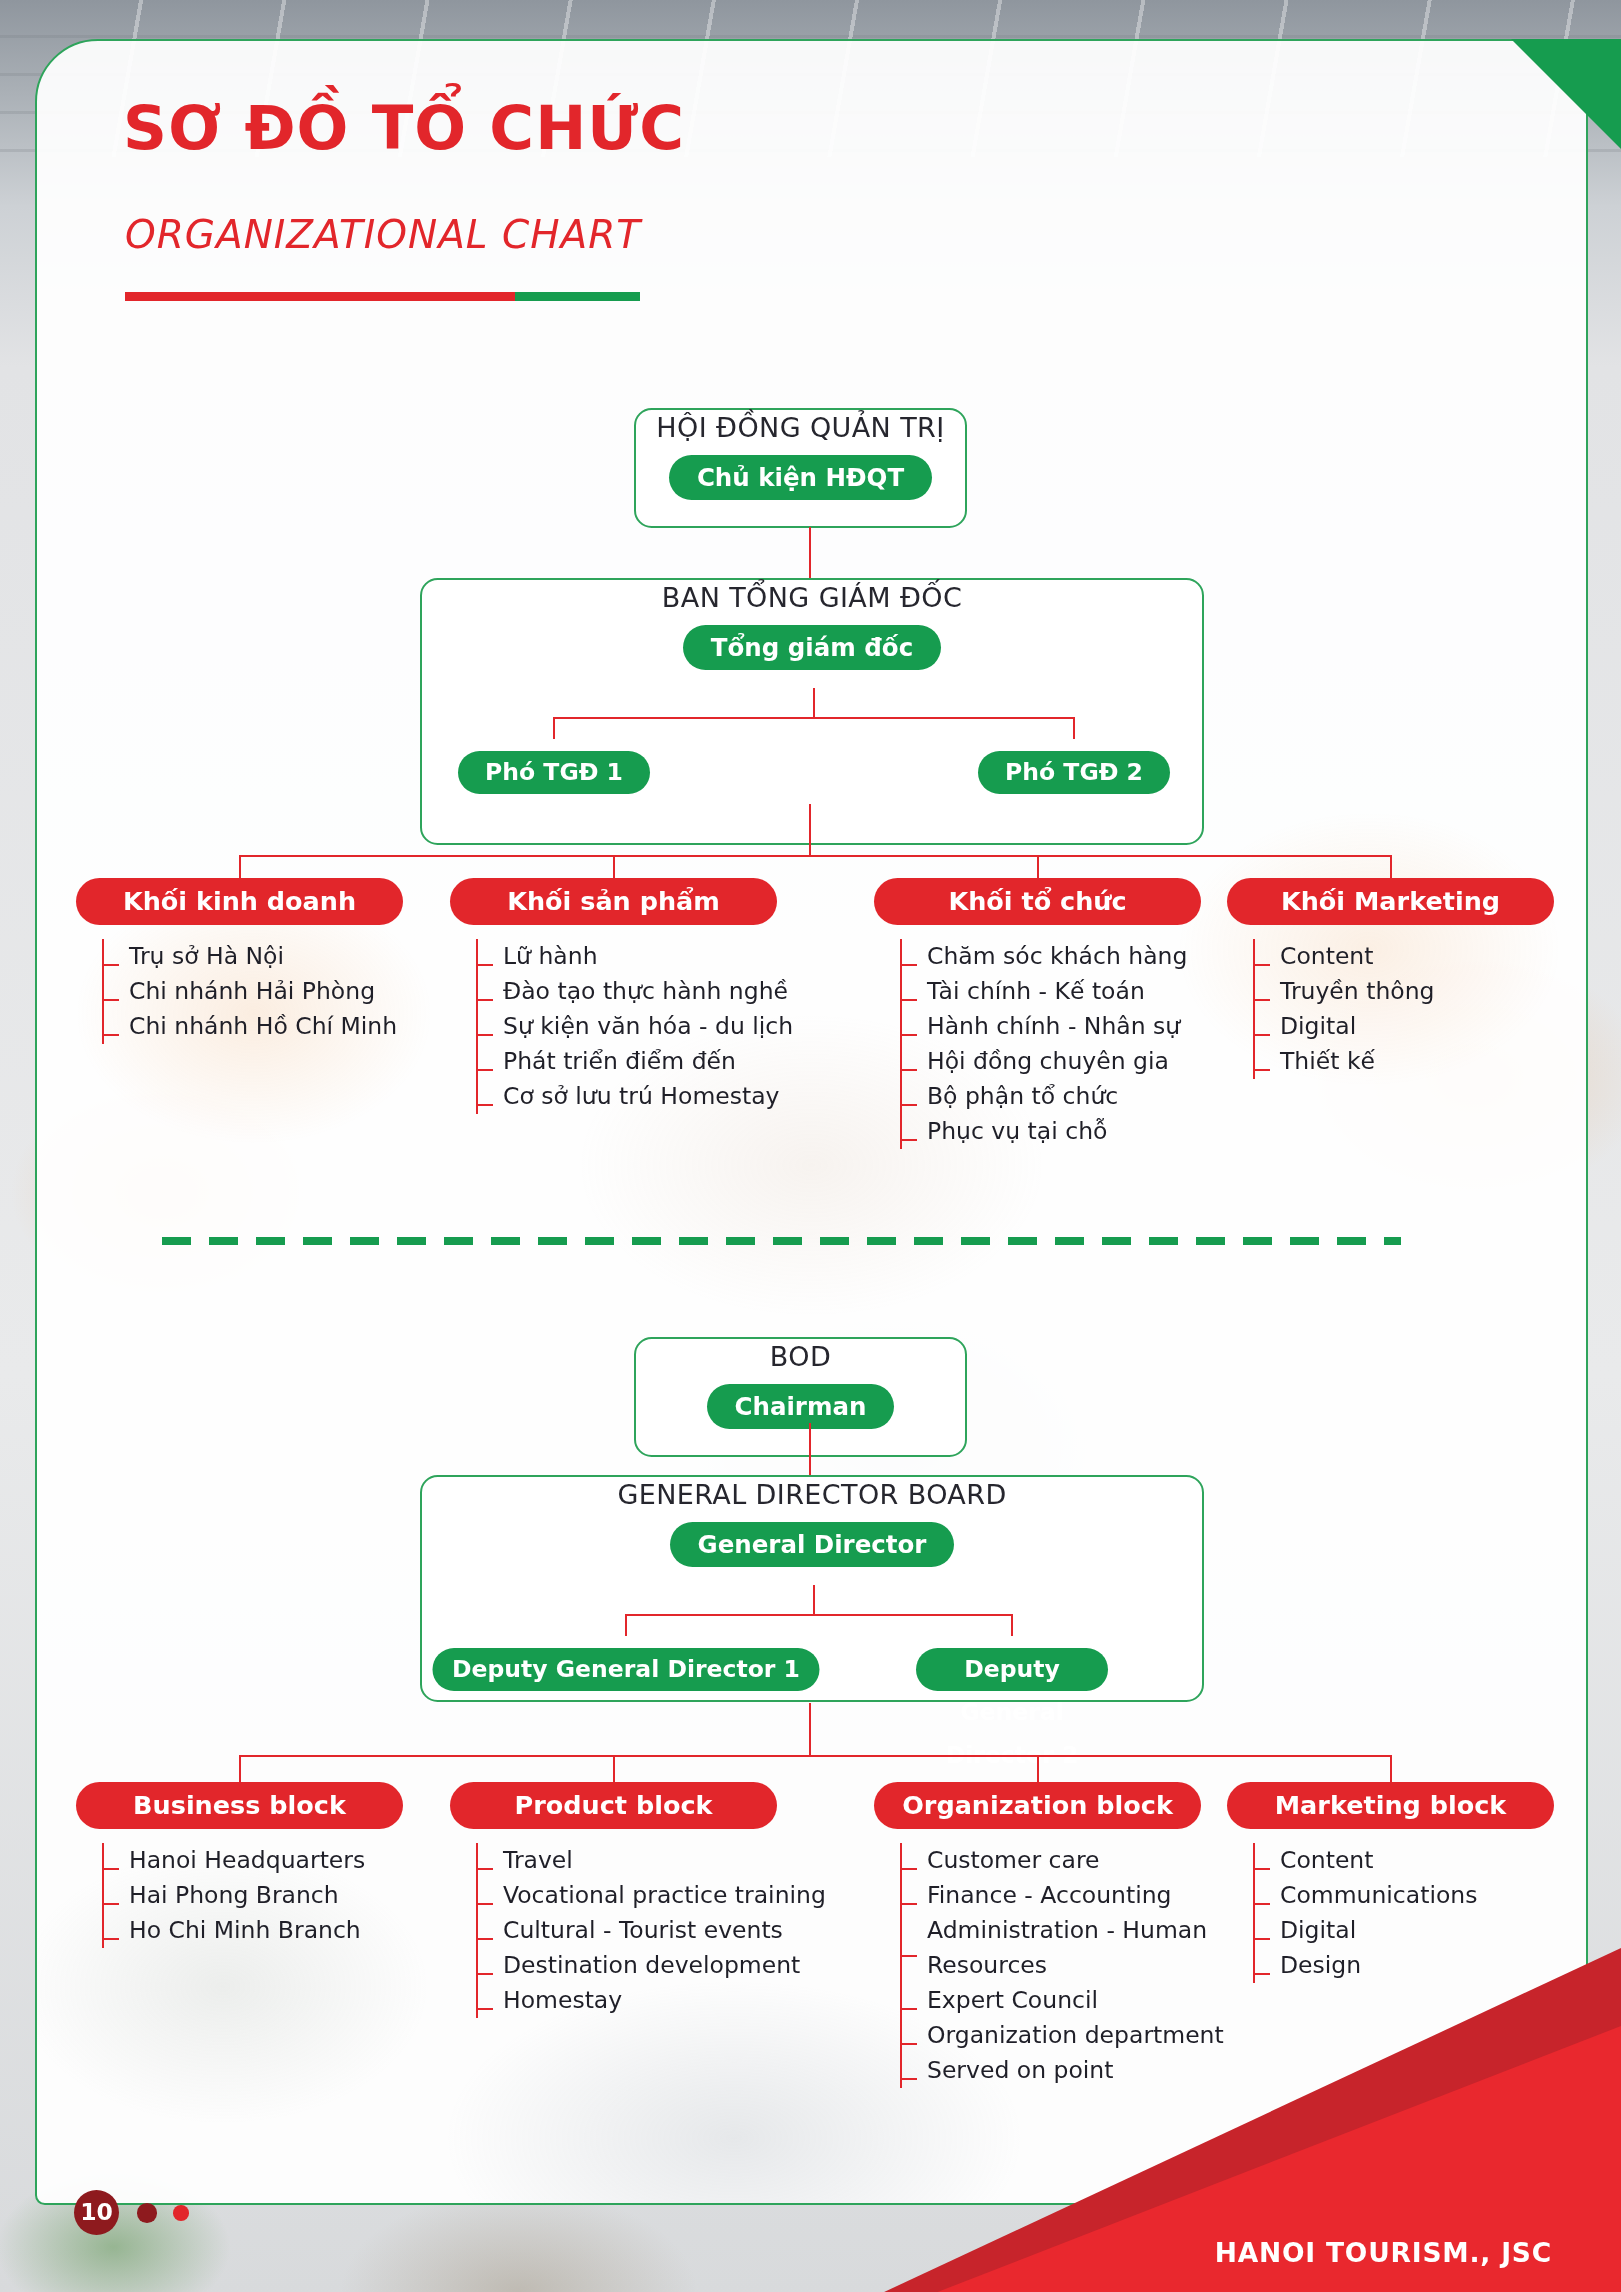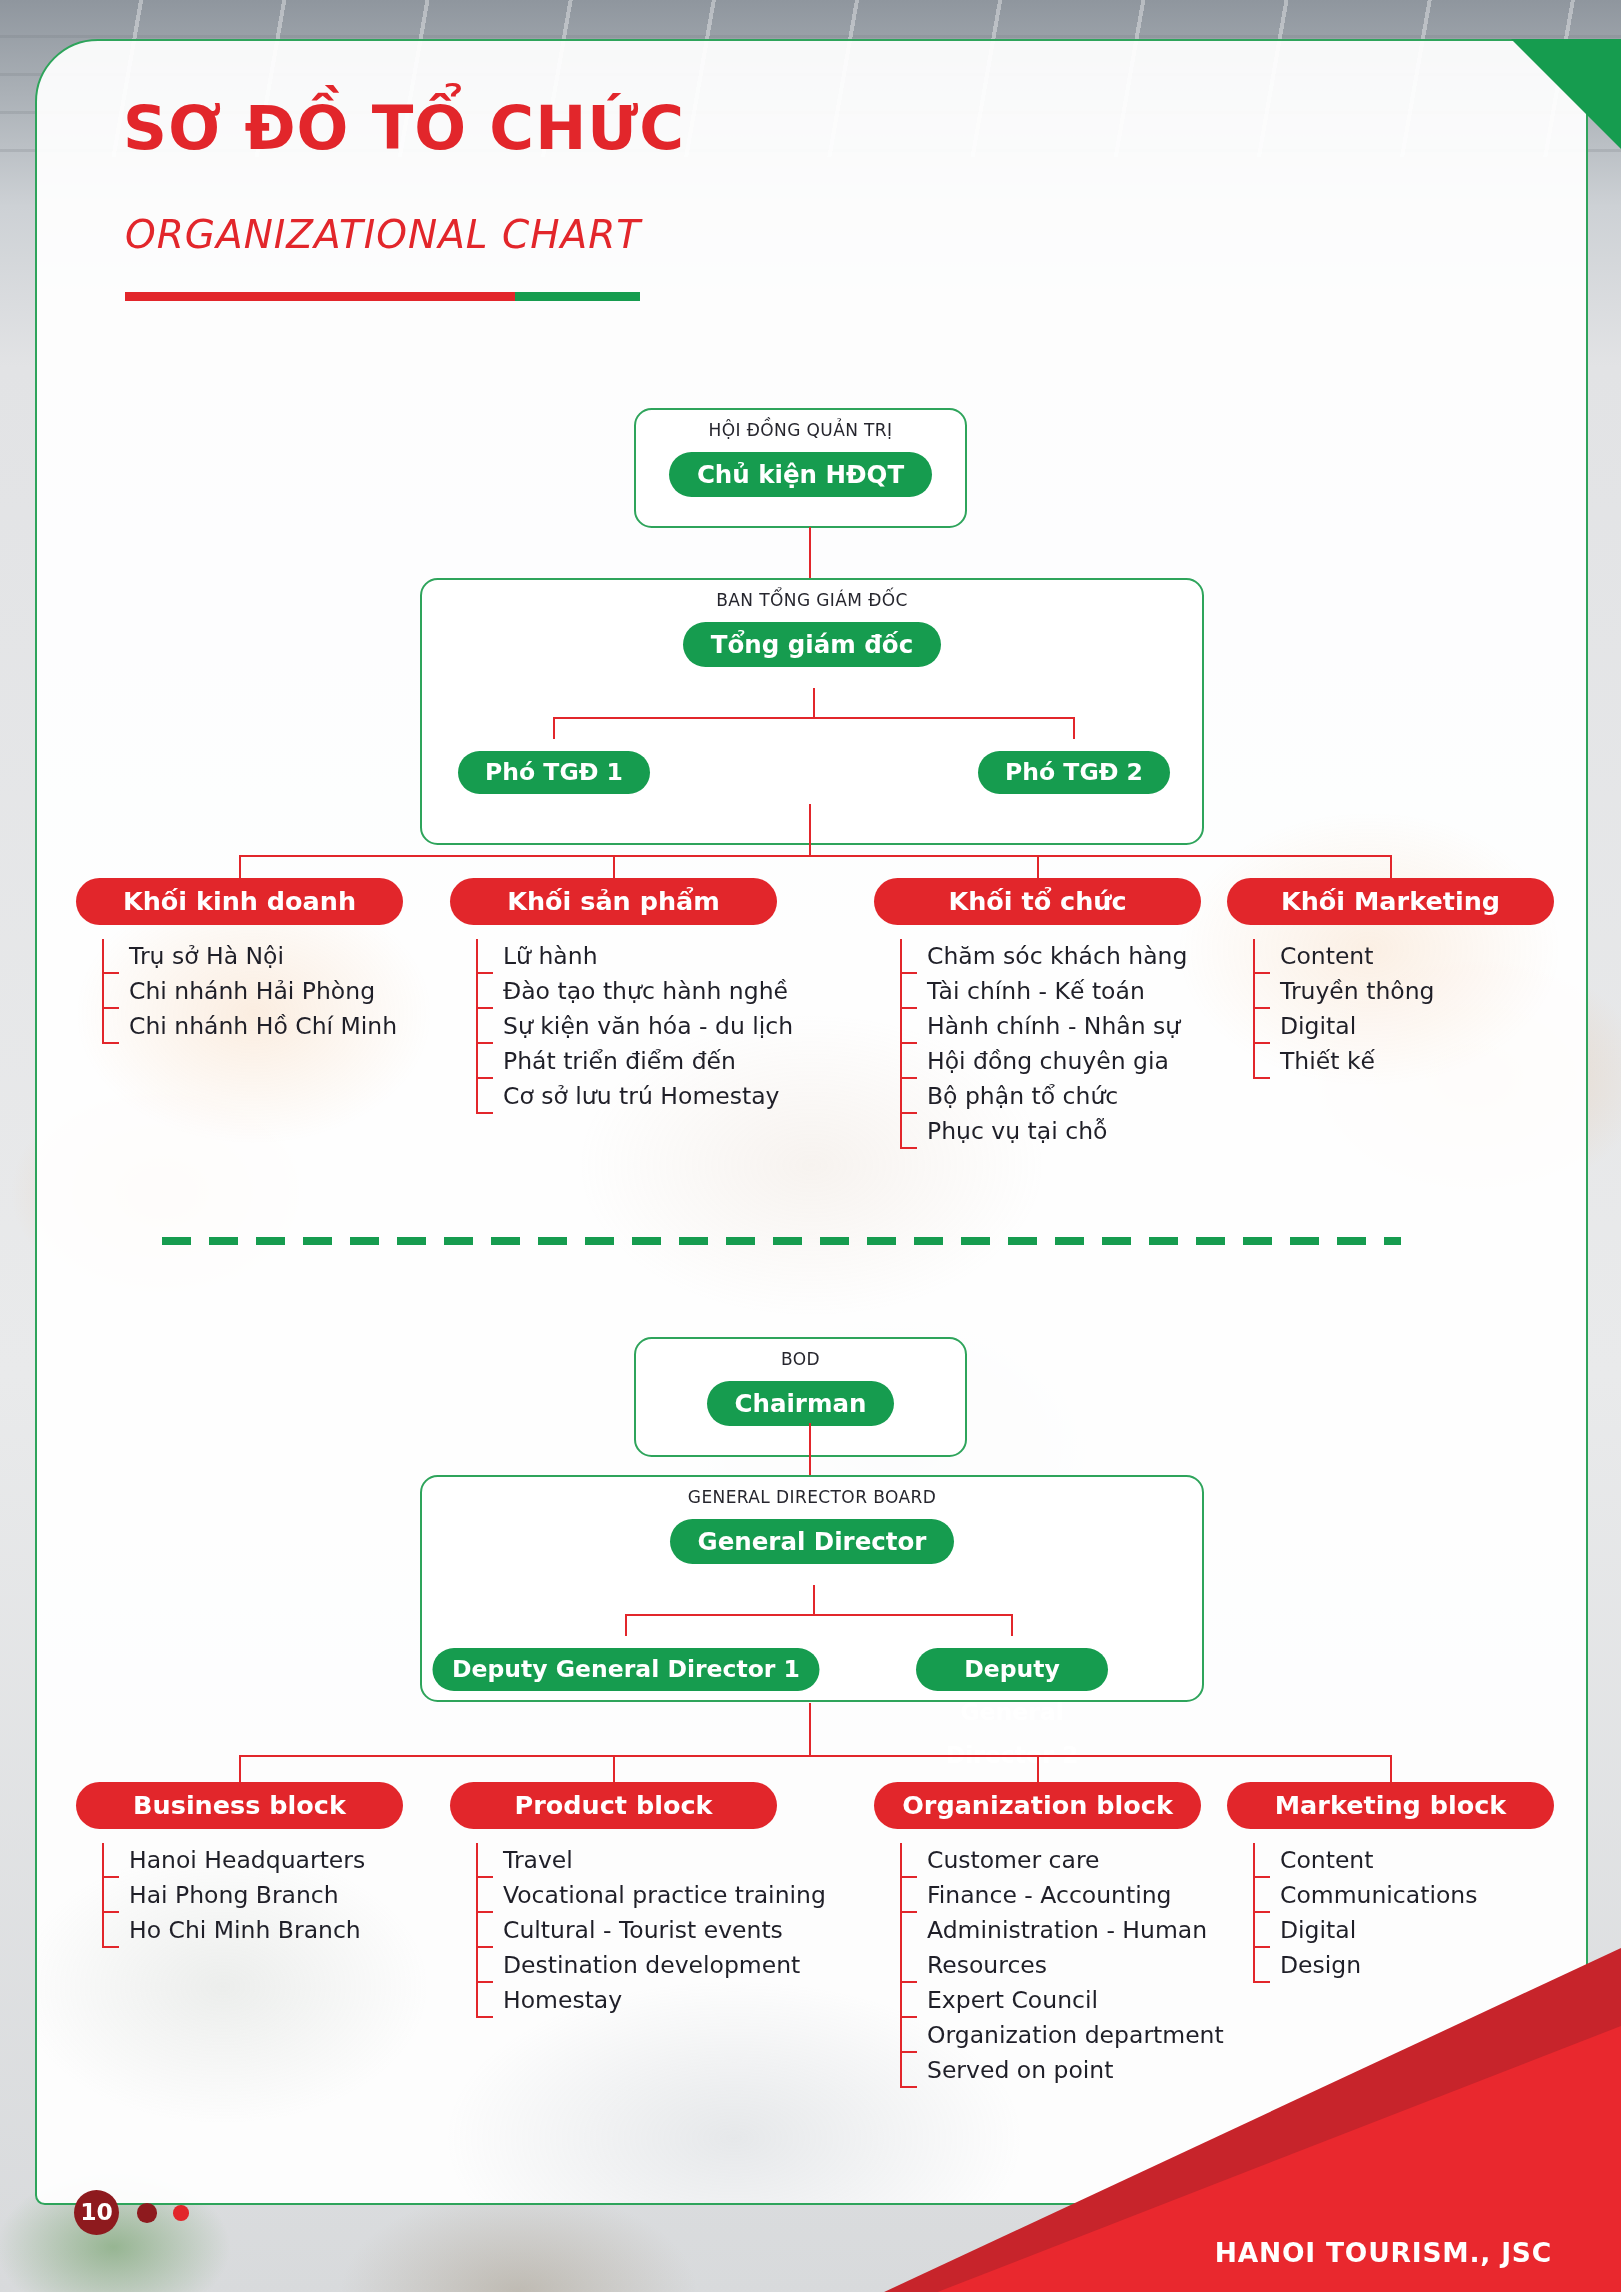--- a/index.html
+++ b/index.html
@@ -46,33 +46,33 @@
     color:var(--red); letter-spacing:1px; }
   .subtitle { position:absolute; left:125px; top:212px; font-size:39px; font-style:italic;
     color:var(--red); letter-spacing:1px; font-weight:500; }
   .underline { position:absolute; left:125px; top:292px; height:8.8px; display:flex; }
   .u-red { width:390px; height:8.8px; background:var(--red); }
   .u-green { width:125px; height:8.8px; background:var(--green); }
 
   
   .node-box { position:absolute; background:rgba(255,255,255,.97); border:2.9px solid var(--border-green);
     border-radius:17.6px; text-align:center; }
-  .node-title { font-size:17px; color:#26262e; margin-top:10px; letter-spacing:0.4px; }
+  .node-title { font-size:27px; color:#26262e; margin-top:2px; letter-spacing:0.4px; }
   .pill-green { display:inline-block; background:var(--green); color:#fff; font-weight:700;
     font-size:24.5px; height:45px; line-height:45px; padding:0 27.4px; border-radius:22.5px; }
   .node-box > .pill-green { margin-top:11.8px; }
   .pill-dep { position:absolute; transform:translateX(-50%); height:43px; line-height:43px;
     font-size:23.5px; padding:0 19.6px; min-width:192px; margin-top:0; }
   .vline { position:absolute; width:2px; background:var(--red); }
   .hline { position:absolute; height:2px; background:var(--red); }
   .col { position:absolute; width:327px; }
   .pill-red { display:block; width:100%; height:47px; line-height:47px; background:var(--red);
     color:#fff; font-size:25.5px; font-weight:700; text-align:center; border-radius:23.5px; }
   .block-list { margin:13.7px 0 0 25.5px; border-left:2px solid var(--red); }
-  .block-item { display:flex; align-items:flex-end; font-size:23.5px; color:#1f1f28; line-height:35px; }
+  .block-item { display:flex; align-items:center; font-size:23.5px; color:#1f1f28; line-height:35px; }
   .tick { flex:0 0 15.7px; height:2px; background:var(--red); margin:16.7px 9.8px 0 0; }
 
   .dashed { position:absolute; left:162px; top:1237px; width:1239px; height:7.8px;
     background:repeating-linear-gradient(90deg, var(--green) 0 29px, transparent 29px 47px); }
 
   
   .page-badge { position:absolute; left:74px; top:2190px; width:45px; height:45px; border-radius:50%;
     background:var(--dark-red); color:#fff; font-size:23.5px; font-weight:700; text-align:center; line-height:45px; }
   .dot1 { position:absolute; left:137px; top:2203px; width:19.6px; height:19.6px; border-radius:50%; background:var(--dark-red); }
   .dot2 { position:absolute; left:173px; top:2205px; width:15.7px; height:15.7px; border-radius:50%; background:var(--red); }

